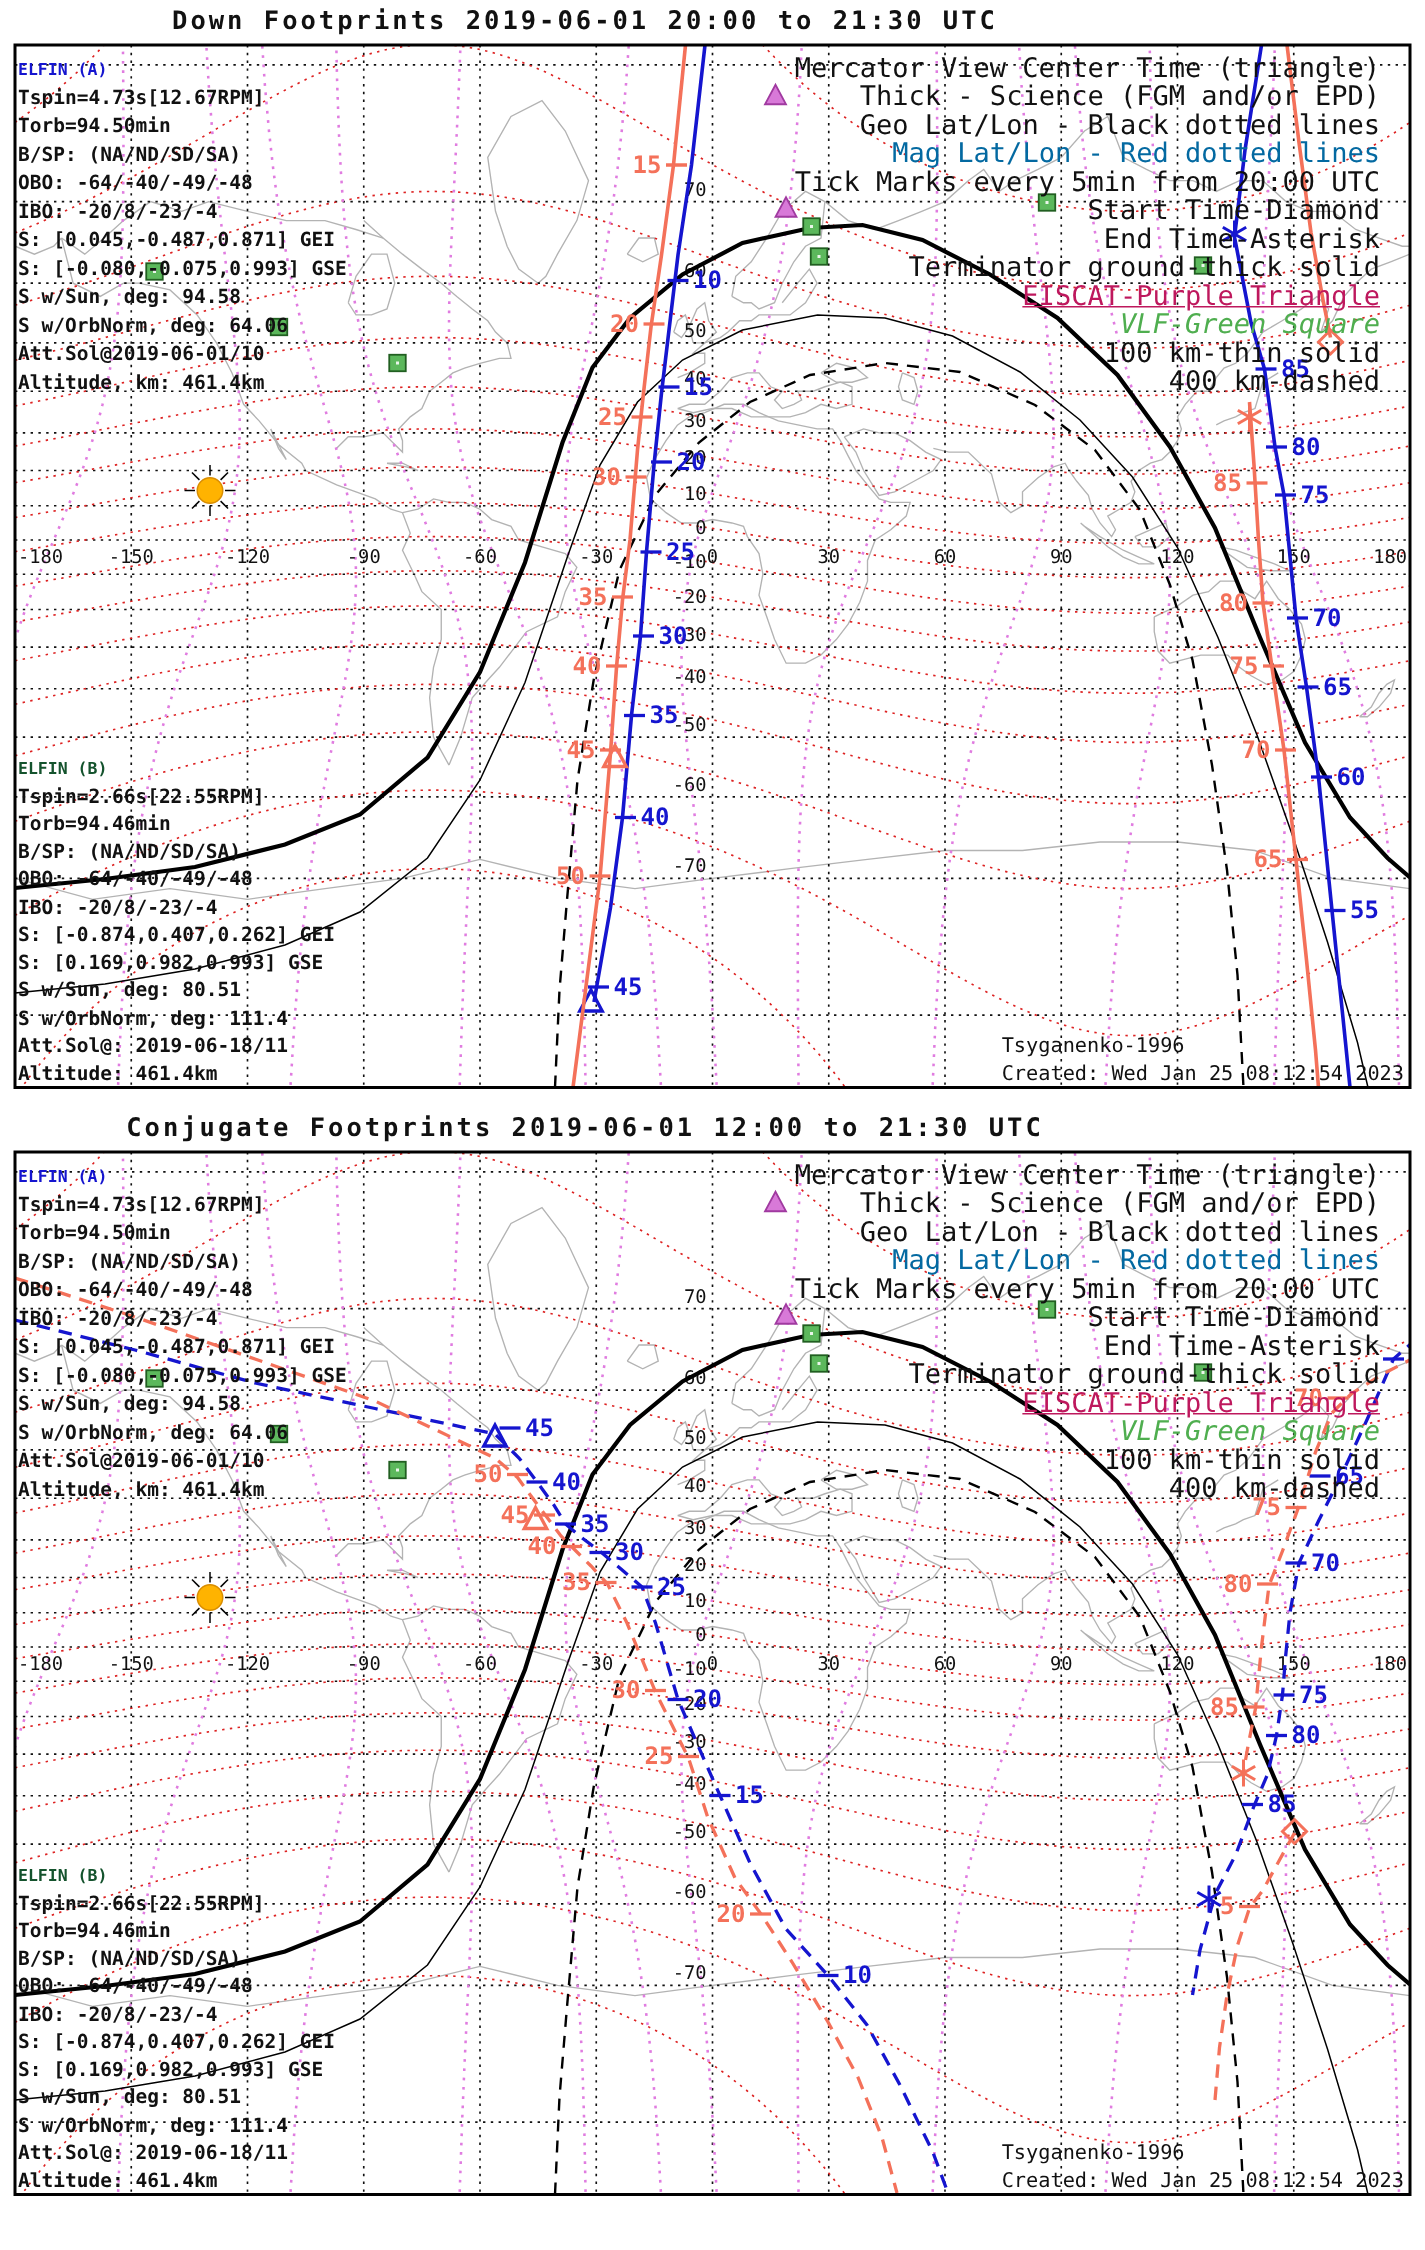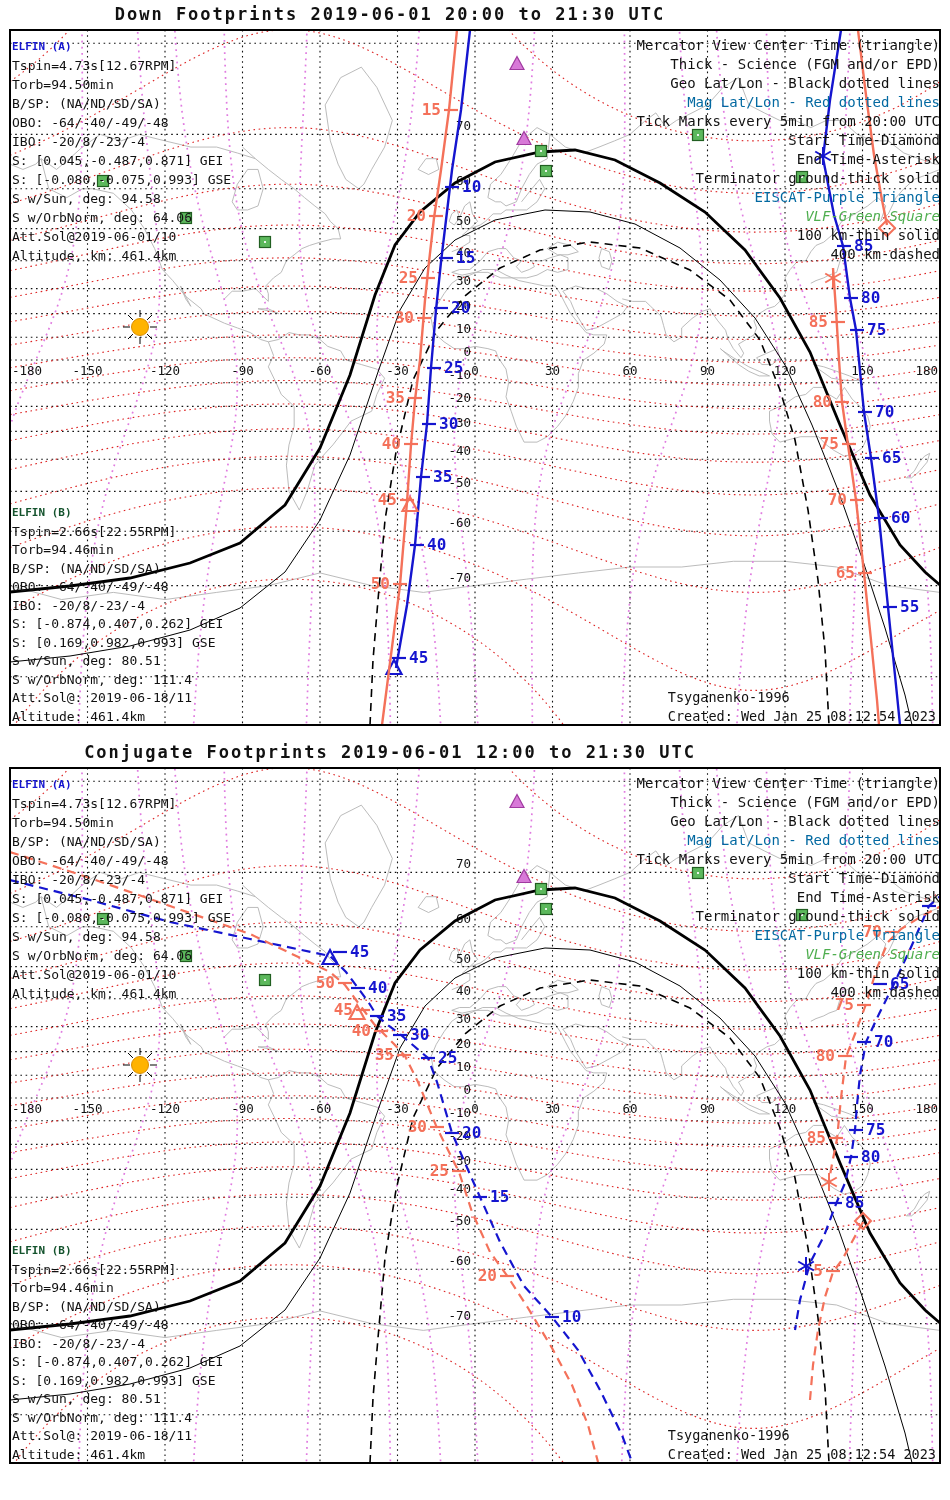--- a/index.html
+++ b/index.html
@@ -3,26 +3,26 @@
 <meta charset="utf-8">
 <style>
   html,body{margin:0;padding:0;background:#ffffff;}
   body{width:950px;height:1500px;position:relative;font-family:"DejaVu Sans Mono","Liberation Mono",monospace;color:#111;}
   #map-svg{position:absolute;left:0;top:0;}
   .panel-title{position:absolute;left:0;width:780px;text-align:center;font-size:17px;font-weight:bold;letter-spacing:2px;white-space:nowrap;}
   .info-block{position:absolute;left:12px;font-size:13px;white-space:nowrap;}
   .info-block .hdr{font-weight:bold;font-size:11px;}
   .info-block.a .hdr{color:#1515cf;}
   .info-block.b .hdr{color:#14532d;}
-  .info-line{height:19px;line-height:19px;}
+  .info-line{height:19px;line-height:19px;font-weight:bold;}
   .info-block.b .info-line{height:18.5px;line-height:18.5px;}
-  .legend-block{position:absolute;right:10px;text-align:right;font-size:14px;white-space:nowrap;}
+  .legend-block{position:absolute;right:30px;text-align:right;font-size:18px;white-space:nowrap;}
   .legend-line{height:19px;line-height:19px;color:#111;}
   .lg-red{color:#0369a1;}
-  .lg-violet{color:#0369a1;}
+  .lg-violet{color:#be185d;text-decoration:underline;}
   .lg-green{color:#4fae4f;font-style:italic;}
   .credit-block{position:absolute;right:14px;text-align:left;font-size:13.5px;white-space:nowrap;}
   .credit-line{height:19px;line-height:19px;}
 </style>
 </head>
 <body>
 
 <svg id="map-svg" width="950" height="1500">
     <defs>
       <clipPath id="clip0">

